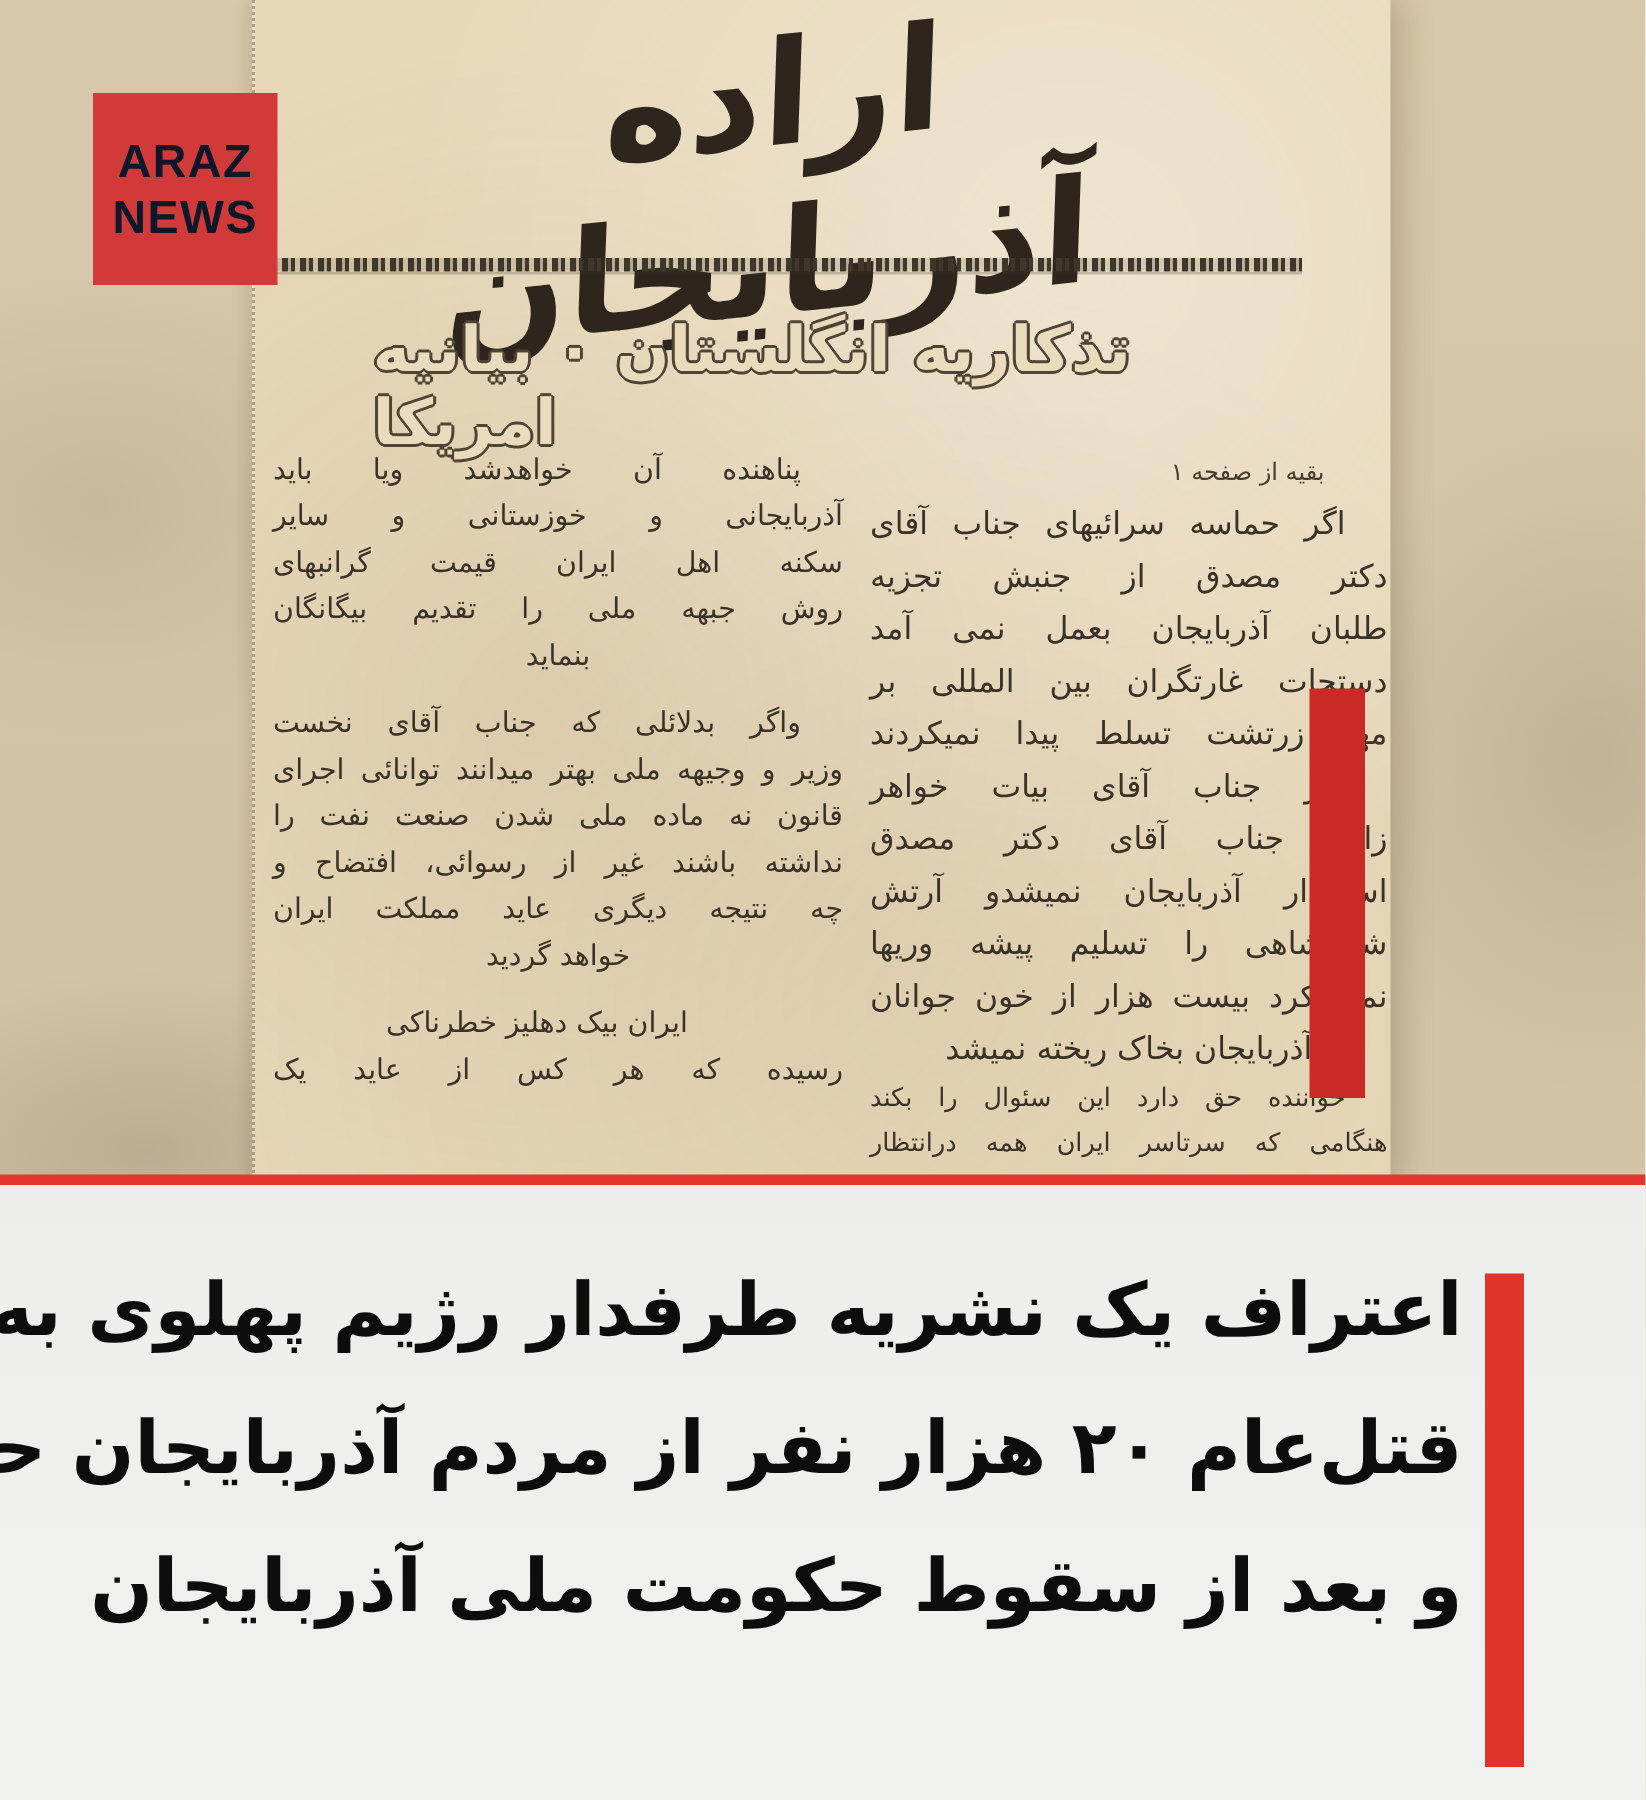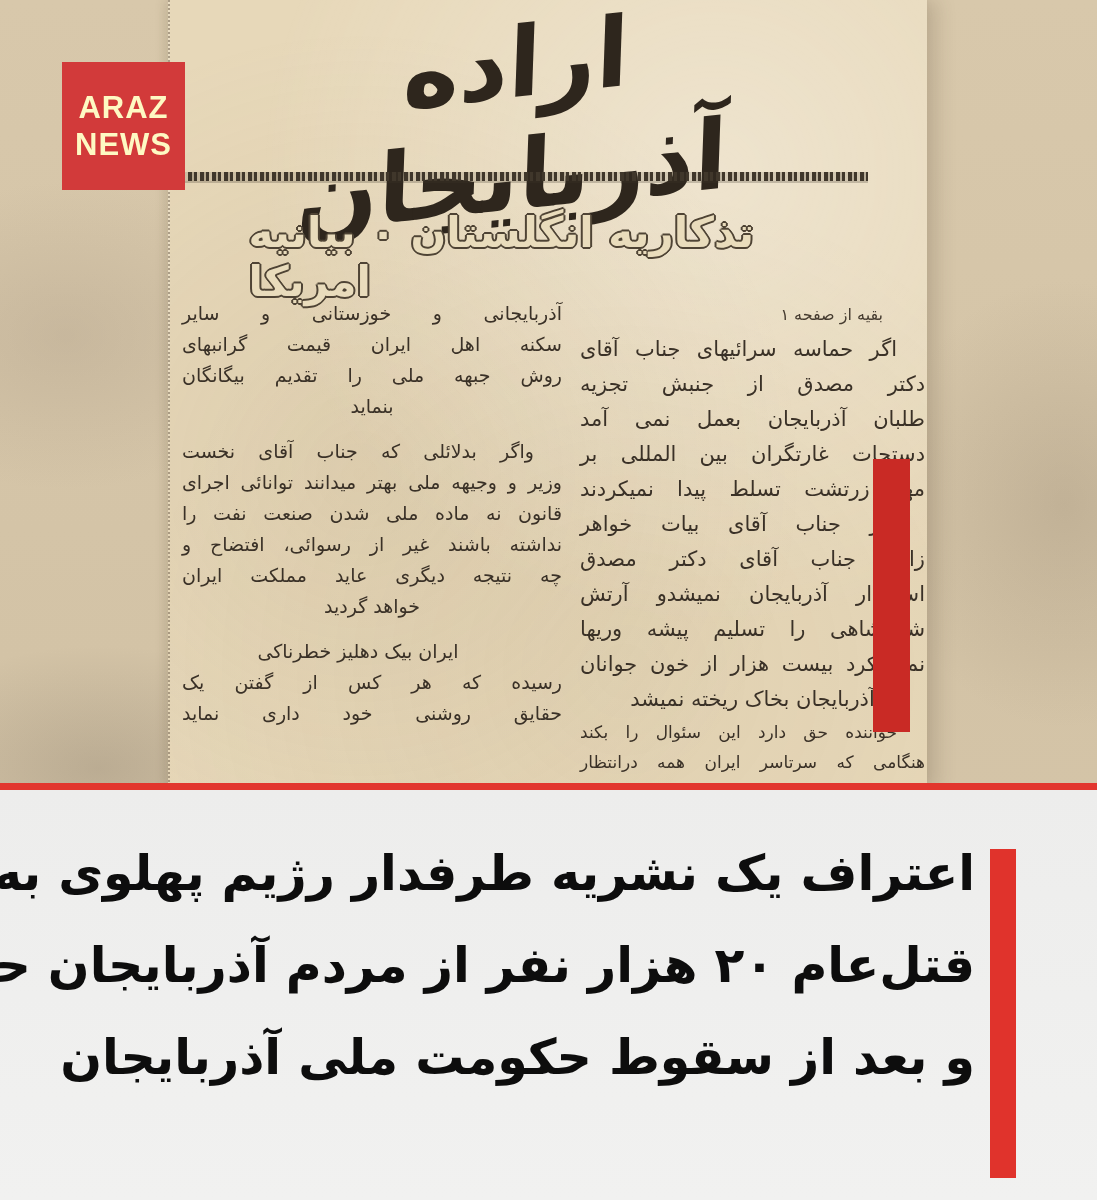--- a/index.html
+++ b/index.html
@@ -62,21 +62,21 @@
   .ln.sm{font-size:17px;line-height:30px;}
   .pgap{height:14px;}
   .paper-redbar{
     position:absolute;left:703px;top:459px;width:37px;height:273px;
     background:#c92a25;
   }
 
   
   .logo{
     position:absolute;left:62px;top:62px;width:123px;height:128px;
-    background:#d23a3a;color:#fef9c3;
+    background:#d23a3a;color:#0f172a;
     display:flex;flex-direction:column;align-items:center;justify-content:center;
     font-family:"Liberation Sans","DejaVu Sans",sans-serif;
     font-weight:bold;font-size:31px;line-height:37px;letter-spacing:1px;
   }
 
   
   .divider-line{
     position:absolute;left:0;top:783px;width:1097px;height:7px;background:#e2362e;
   }
   .caption{
@@ -114,35 +114,35 @@
       <div class="ln">زاده جناب آقای دکتر مصدق</div>
       <div class="ln">استاندار آذربایجان نمیشدو آرتش</div>
       <div class="ln">شاهنشاهی را تسلیم پیشه وریها</div>
       <div class="ln">نمی کرد بیست هزار از خون جوانان</div>
       <div class="ln end">آذربایجان بخاک ریخته نمیشد</div>
       <div class="ln sm indent">خواننده حق دارد این سئوال را بکند</div>
       <div class="ln sm">هنگامی که سرتاسر ایران همه درانتظار</div>
     </div>
 
     <div class="col col-left">
+      <div class="ln indent">پناهنده آن خواهدشد ویا باید</div>
       <div class="ln">آذربایجانی و خوزستانی و سایر</div>
       <div class="ln">سکنه اهل ایران قیمت گرانبهای</div>
       <div class="ln">روش جبهه ملی را تقدیم بیگانگان</div>
       <div class="ln end">بنماید</div>
       <div class="pgap"></div>
       <div class="ln indent">واگر بدلائلی که جناب آقای نخست</div>
       <div class="ln">وزیر و وجیهه ملی بهتر میدانند توانائی اجرای</div>
       <div class="ln">قانون نه ماده ملی شدن صنعت نفت را</div>
       <div class="ln">نداشته باشند غیر از رسوائی، افتضاح و</div>
       <div class="ln">چه نتیجه دیگری عاید مملکت ایران</div>
       <div class="ln end">خواهد گردید</div>
       <div class="pgap"></div>
       <div class="ln indent end">ایران بیک دهلیز خطرناکی</div>
-      <div class="ln">رسیده که هر کس از گفتن یک</div>
-      <div class="ln">حقایق روشنی خود داری نماید</div>
+      <div class="ln">رسیده که هر کس از عاید یک</div>
     </div>
 
     <div class="paper-redbar"></div>
   </div>
 
   <div class="logo">
     <div>ARAZ</div>
     <div>NEWS</div>
   </div>
 

